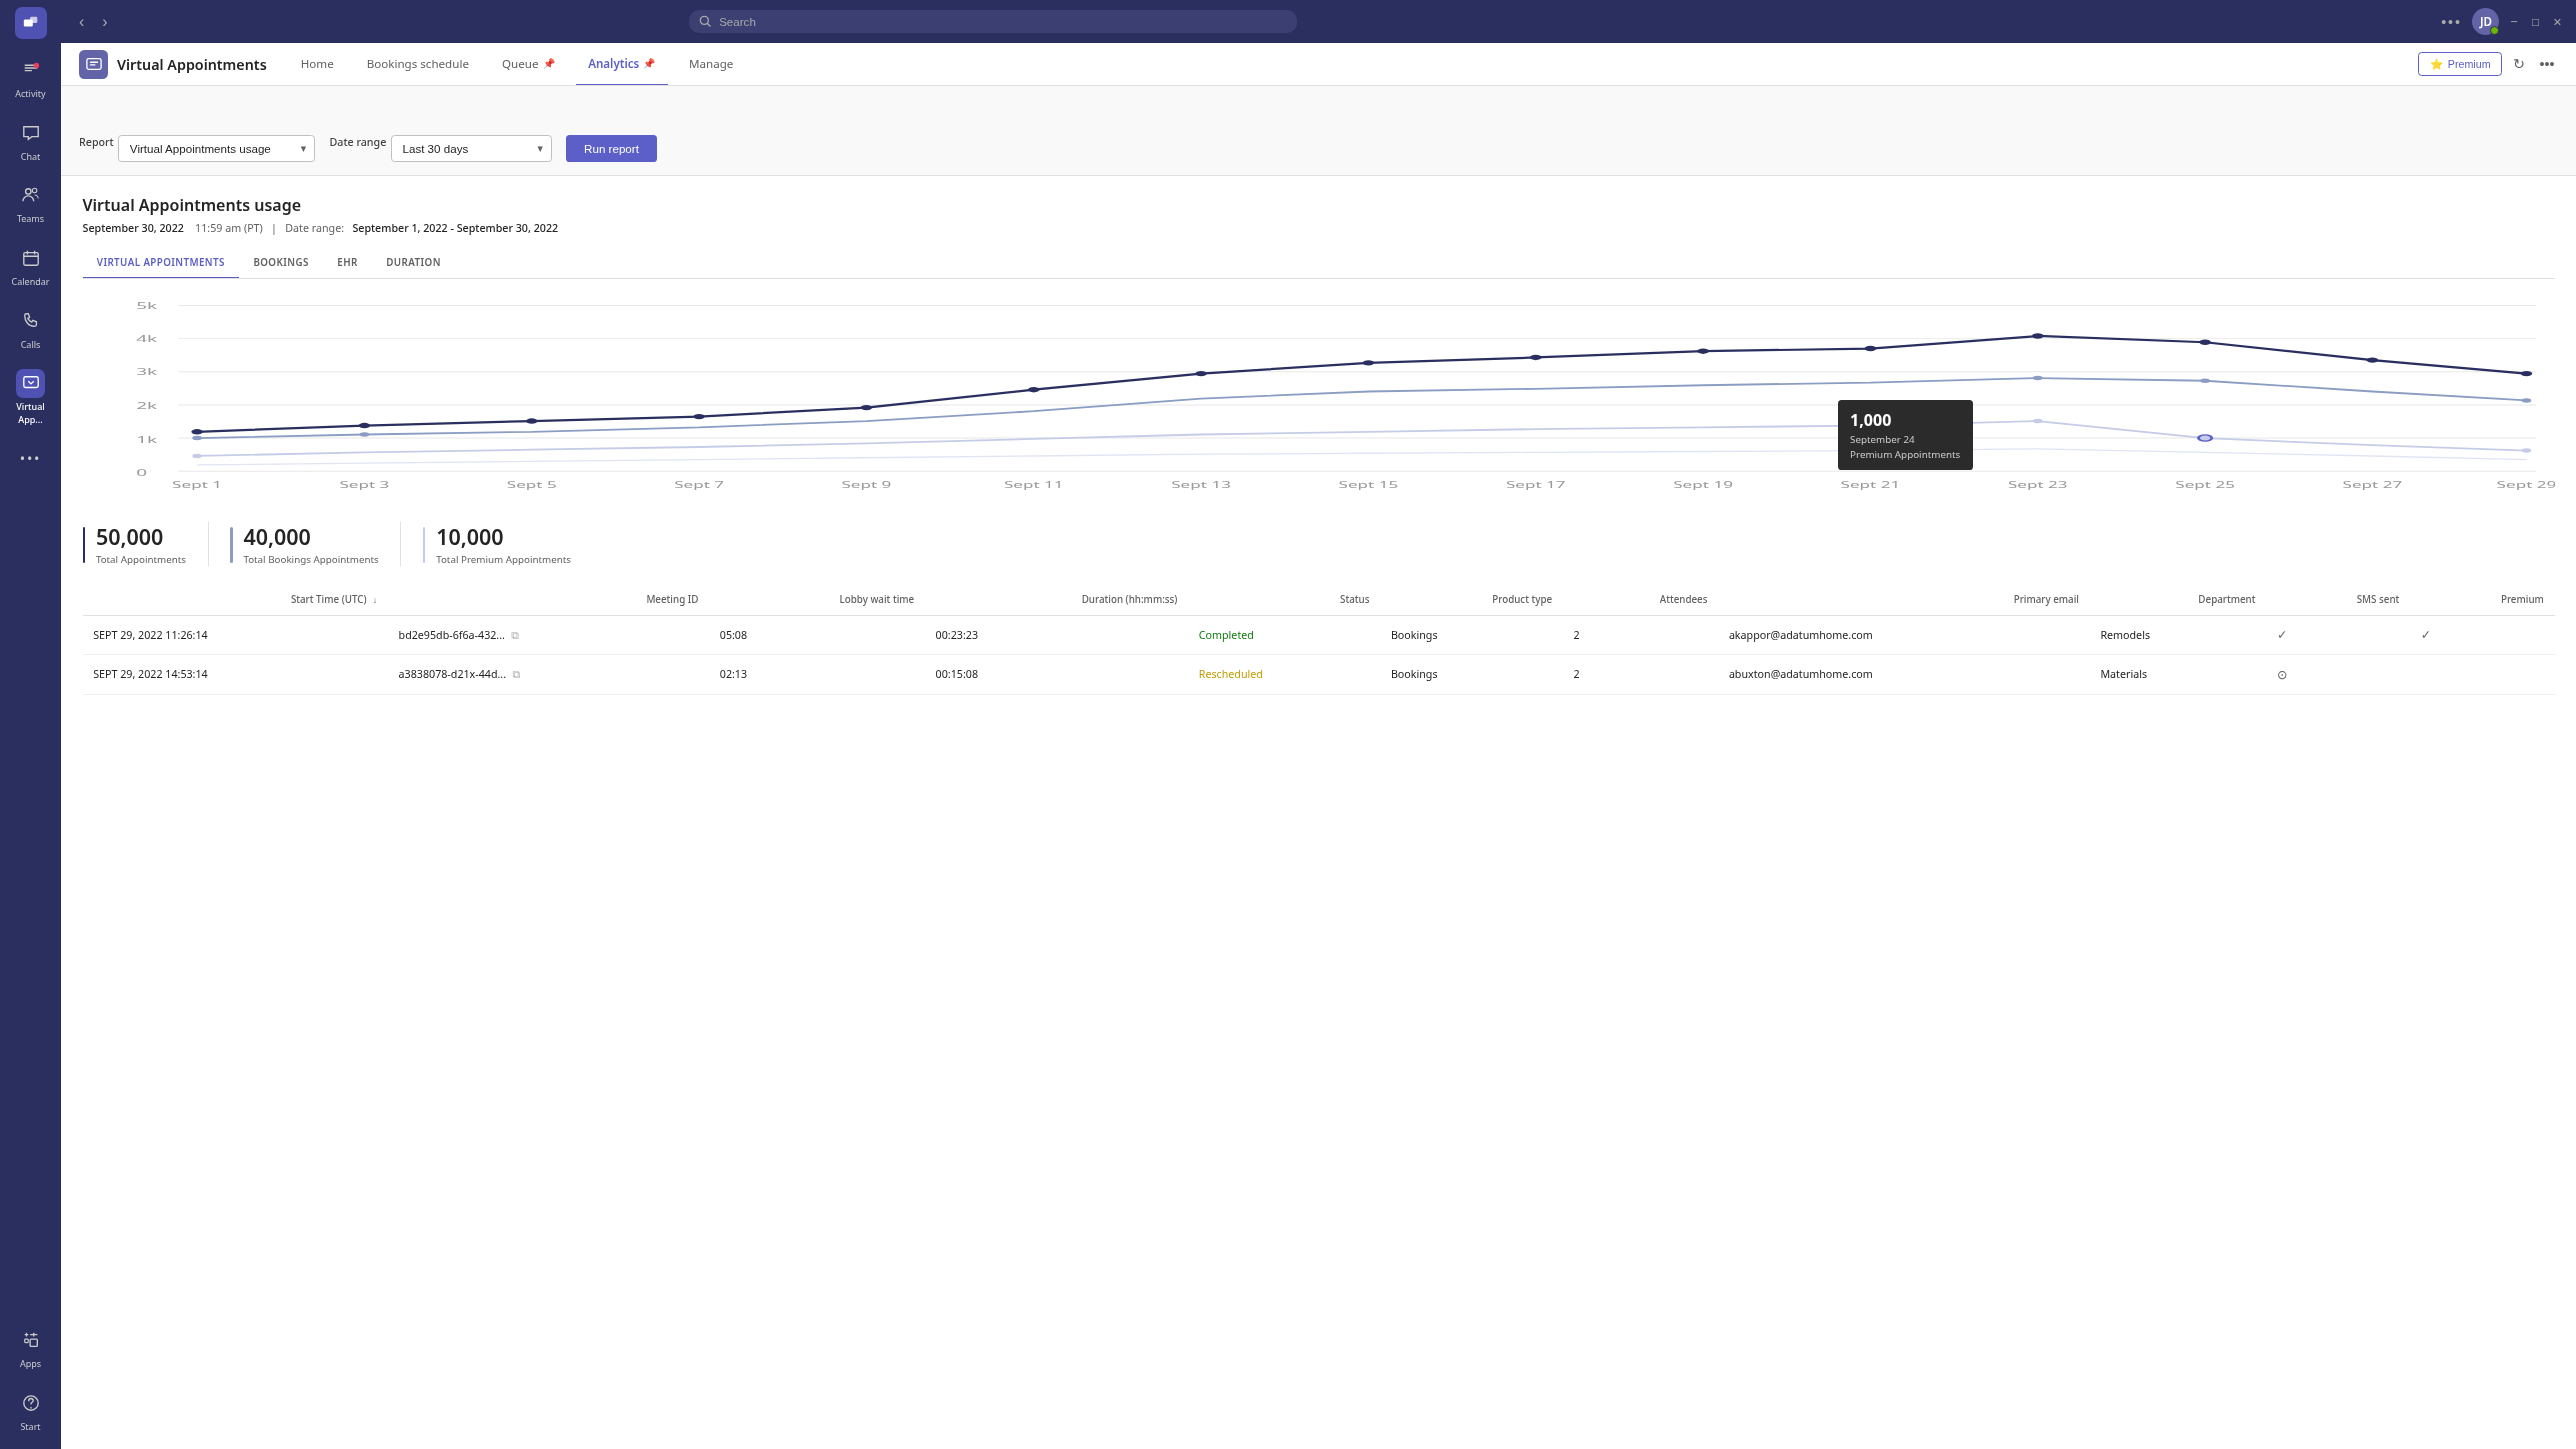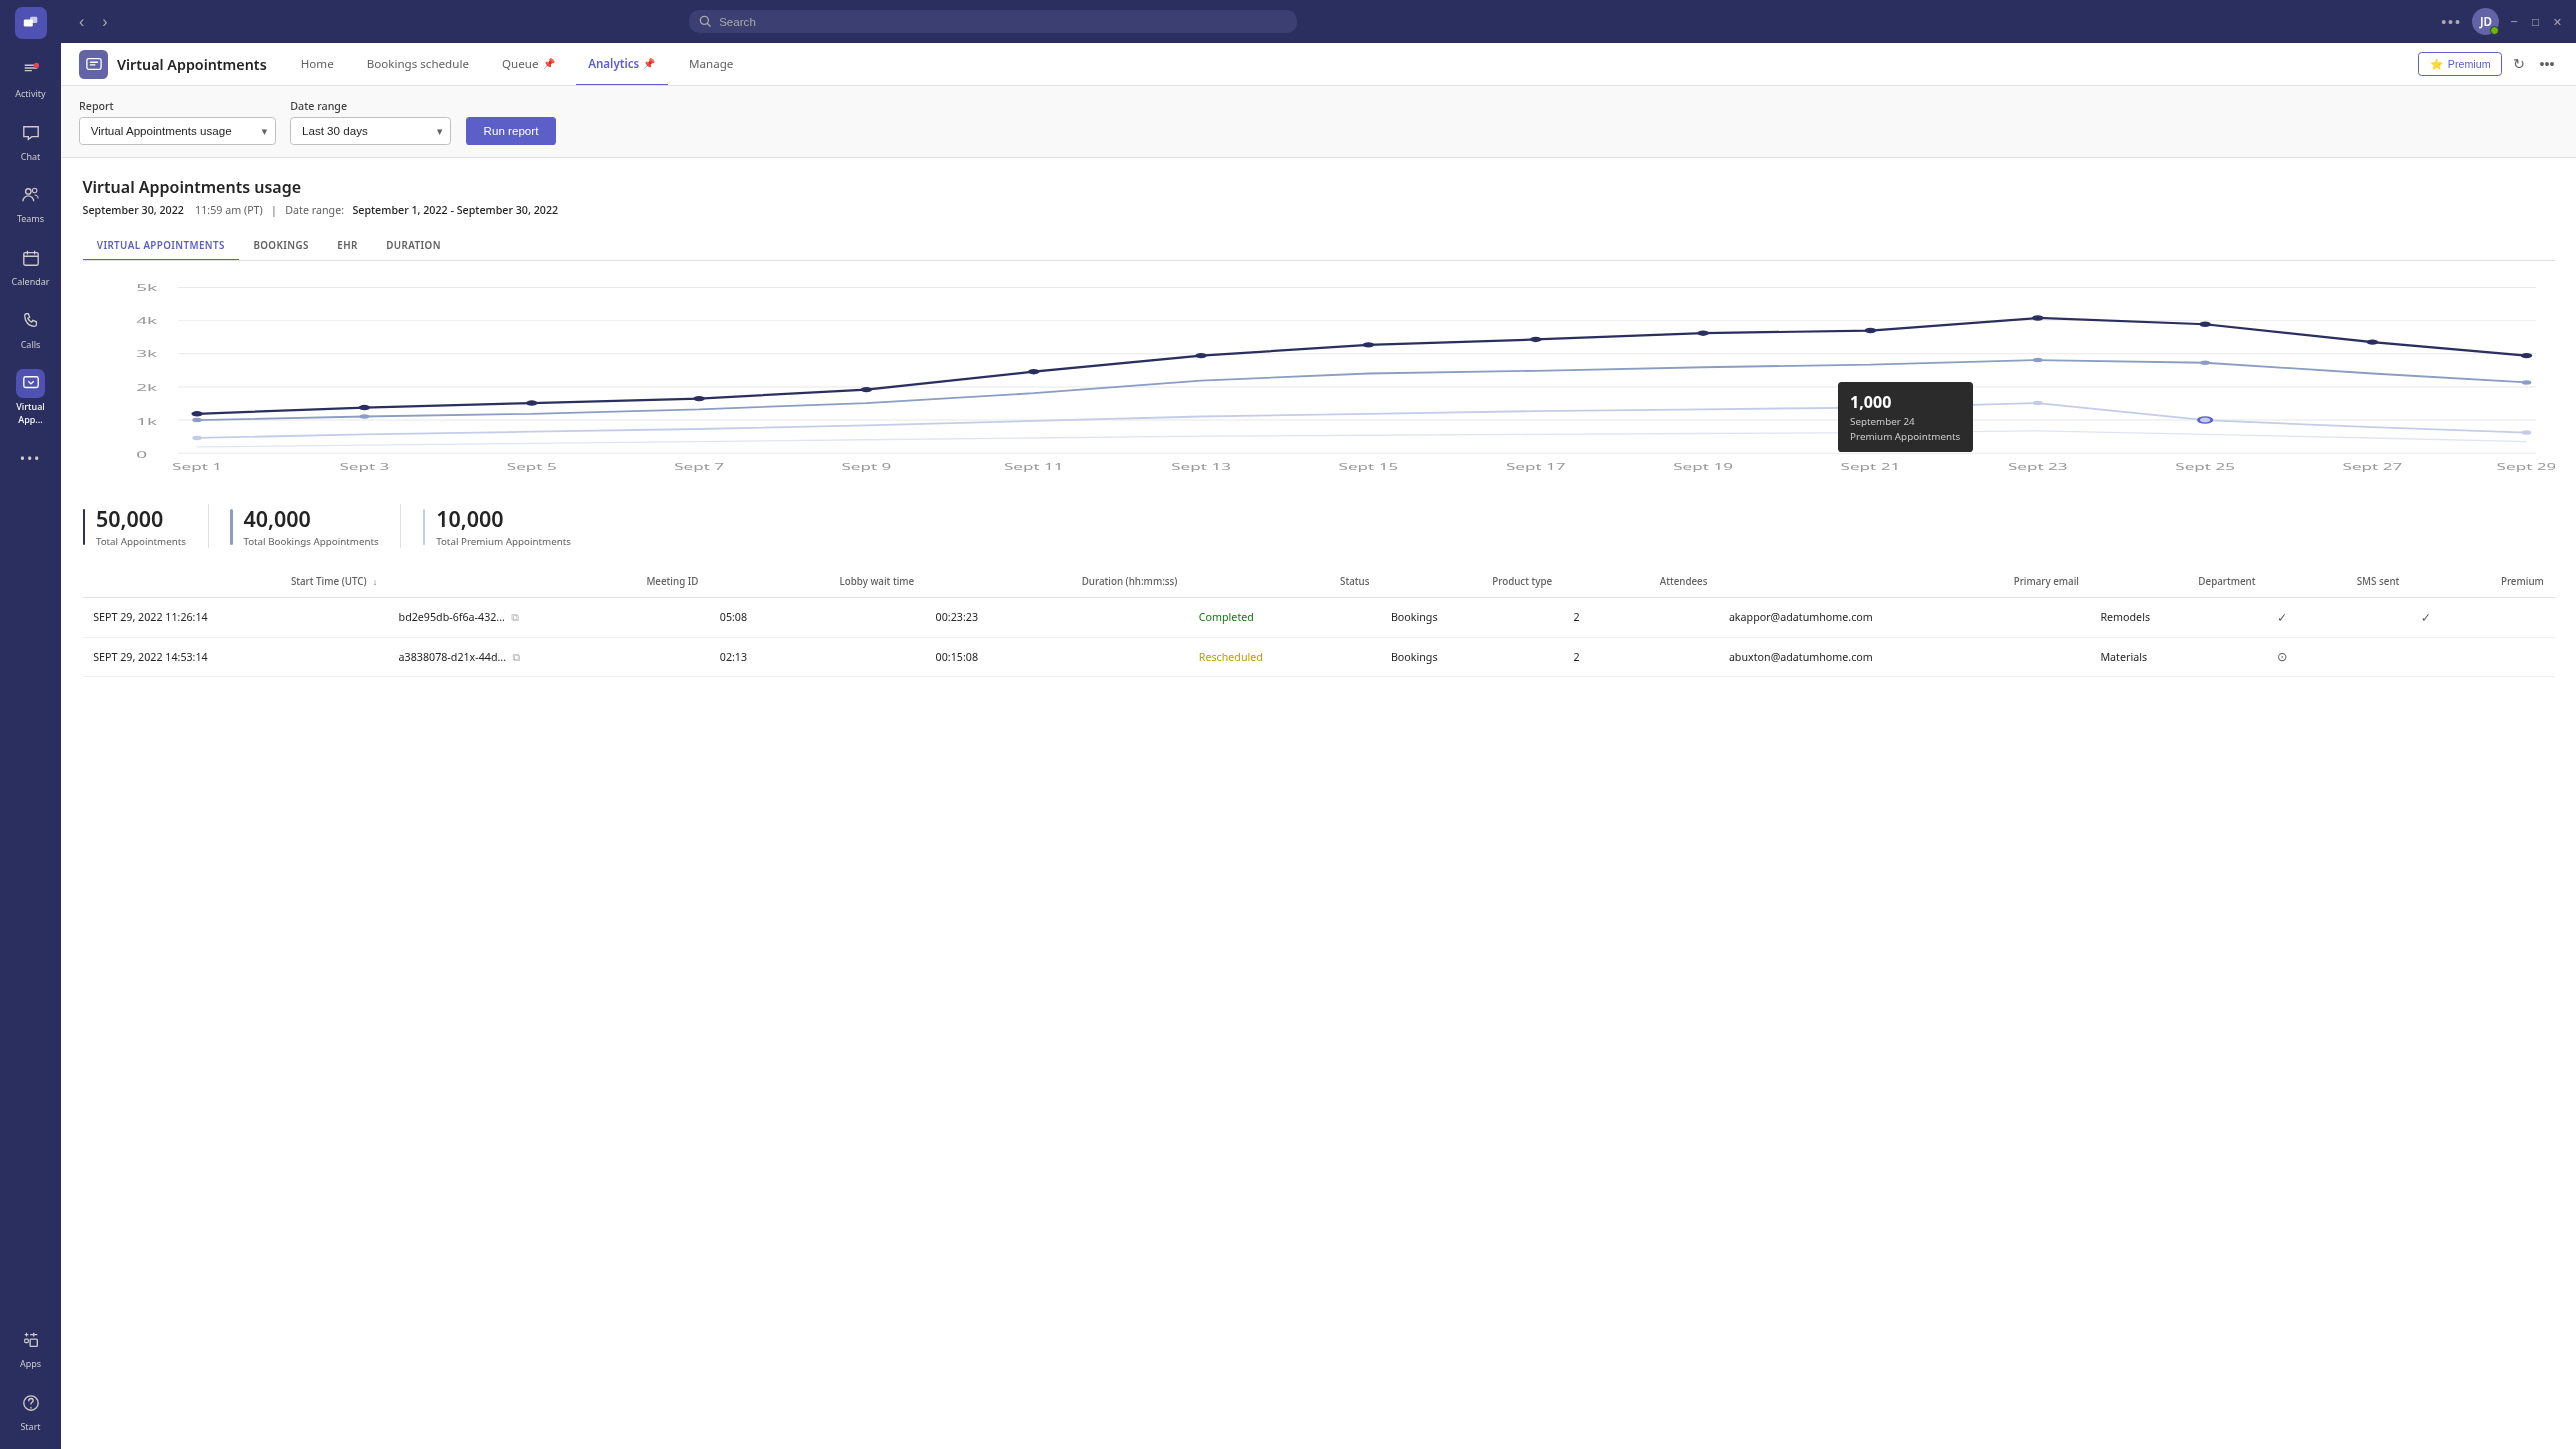--- a/index.html
+++ b/index.html
@@ -154,21 +154,21 @@
     
     .report-controls {
       background: #f9f9f9;
       border-bottom: 0.9px solid #e0e0e0;
       padding: 12.5px 18px;
       display: flex;
       align-items: flex-end;
       gap: 14.3px;
       flex-shrink: 0;
     }
-    .control-group { display: flex; flex-direction: column; gap: 4.5px; }
+    .control-group { display: flex; flex-direction: row; gap: 4.5px; margin-top: 36px; }
     .control-label { font-size: 10.7px; color: #424242; font-weight: 500; }
     .select-wrapper {
       position: relative;
       display: flex; align-items: center;
     }
     .select-input {
       appearance: none;
       background: #fff;
       border: 0.9px solid #c0c0c0;
       border-radius: 3.6px;

